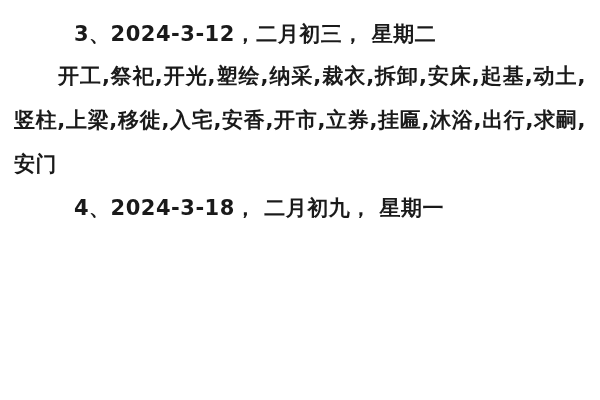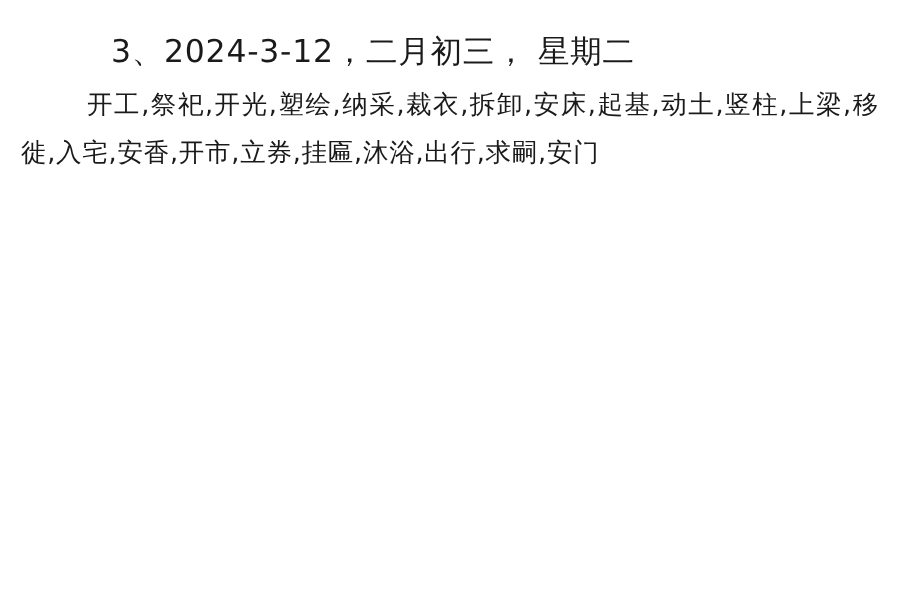--- a/index.html
+++ b/index.html
@@ -17,31 +17,32 @@
   .page {
     width: 600px;
     height: 400px;
     box-sizing: border-box;
     padding: 14px 14px 0 14px;
     display: flex;
     flex-direction: column;
   }
   .entry {
     margin-bottom: 2px;
+    font-weight: bold;
   }
   .entry-heading {
     font-size: 21px;
     line-height: 40px;
     letter-spacing: 0.5px;
     white-space: pre;
     padding-left: 60px;
   }
   .entry-body {
-    font-size: 17px;
-    line-height: 32px;
+    font-size: 21px;
+    line-height: 44px;
     letter-spacing: 0.5px;
     text-indent: 44px;
     text-align: justify;
     text-justify: inter-character;
     word-break: break-all;
   }
   .entry-body.clipped {
     max-height: 120px;
     overflow: hidden;
   }
@@ -50,15 +51,16 @@
 <body>
 
 <div class="page">
 
   <div class="entry">
     <div class="entry-heading">3、2024-3-12，二月初三， 星期二</div>
     <div class="entry-body">开工,祭祀,开光,塑绘,纳采,裁衣,拆卸,安床,起基,动土,竖柱,上梁,移徙,入宅,安香,开市,立券,挂匾,沐浴,出行,求嗣,安门</div>
   </div>
 
   <div class="entry">
+    <div class="entry-heading">4、2024-3-18， 二月初九， 星期一</div>
   </div>
 
 </div>
 
 </body></html>

